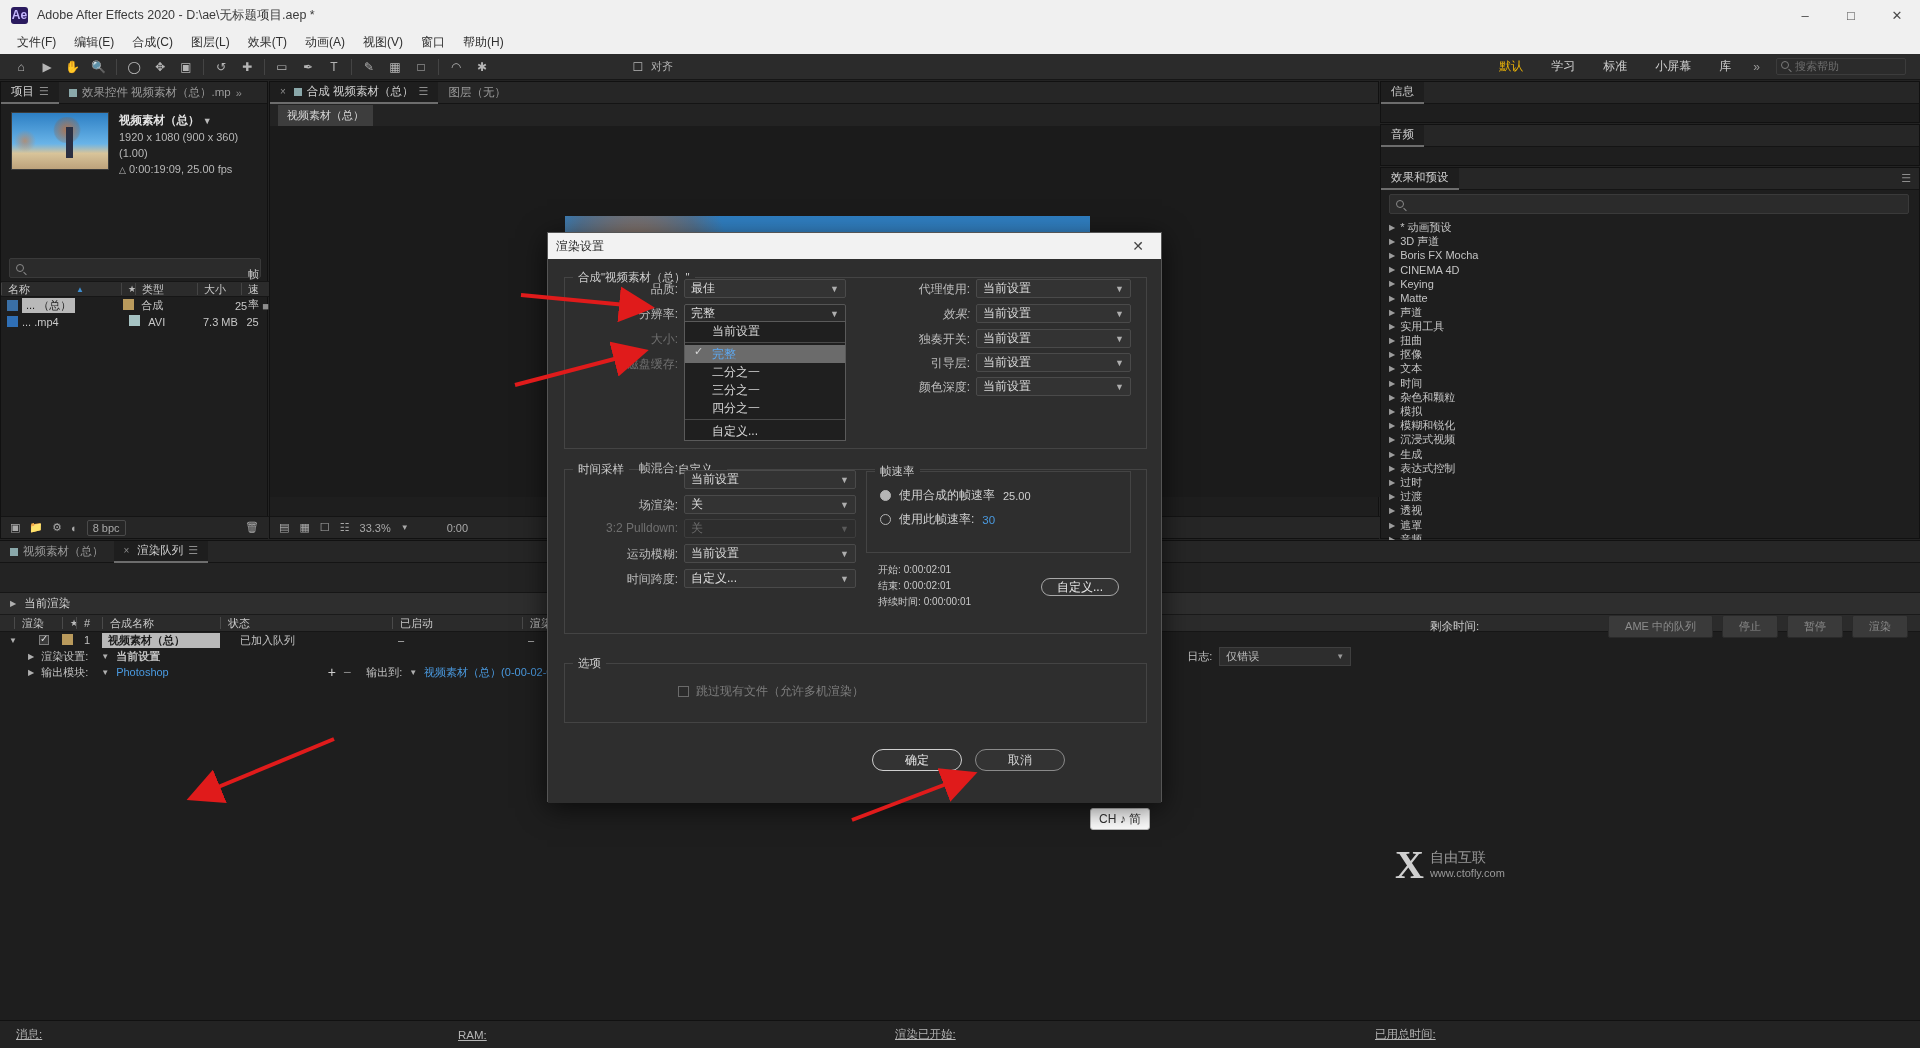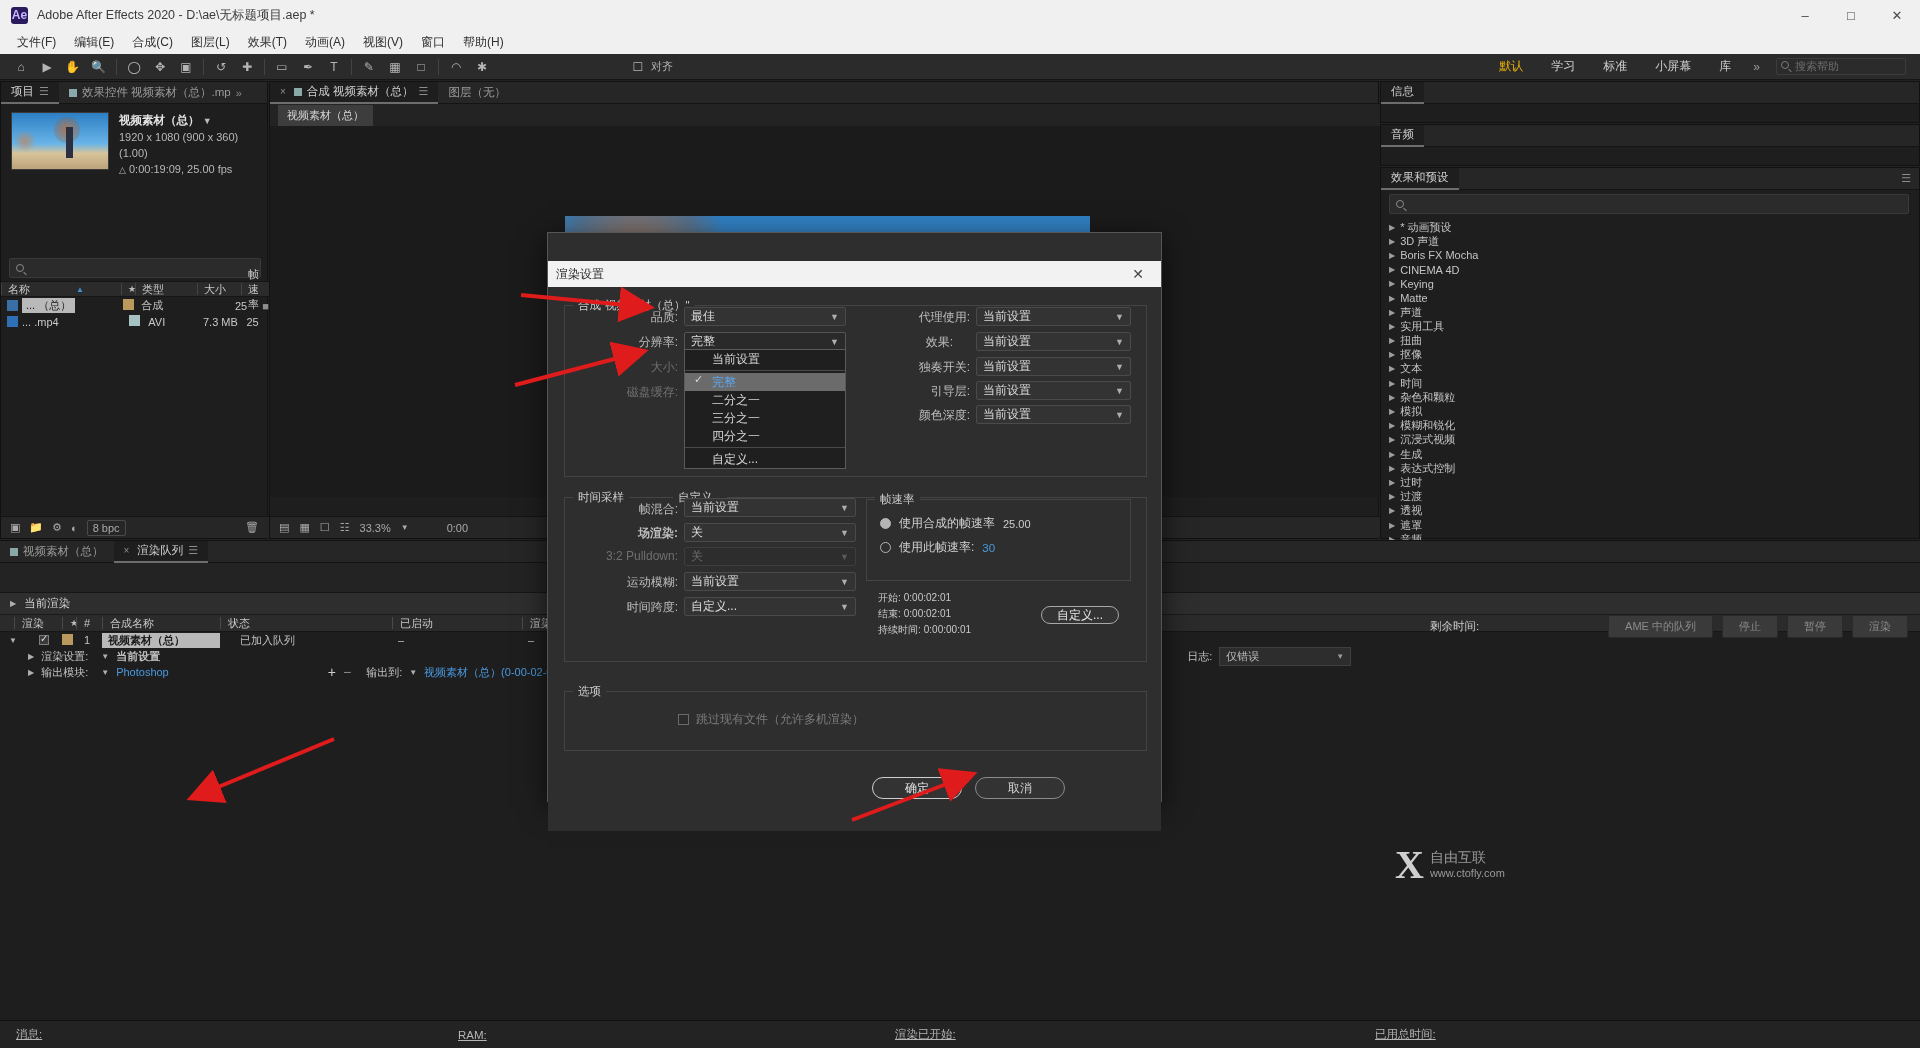--- a/index.html
+++ b/index.html
@@ -119,21 +119,21 @@
 
   
   #status{ left:0; top:1020px; width:1920px; height:28px; background:#232323; border-top:1px solid #111;
       display:flex; align-items:center; font-size:11.5px; color:#b5b5b5; }
   #status .seg{ position:absolute;text-decoration:underline; }
 
   
   #modal{ left:547px; top:232px; width:615px; height:570px; background:#2e2e2e; border:1px solid #555;
       box-shadow:0 6px 26px rgba(0,0,0,.65); }
   #modal-title{ height:26px; background:#f2f2f2; color:#2b2b2b; display:flex; align-items:center;
-      padding:0 8px; font-size:12px;margin-top:28px;}
+      padding:0 8px; font-size:12px;}
   #modal-close{ margin-left:auto; width:30px; height:26px; display:flex;align-items:center;justify-content:center;
       color:#444; font-size:14px;}
   #modal-body{ position:relative; height:544px; background:#2e2e2e; }
   .grp{ position:absolute; border:1px solid #444; }
   .grp-label{ position:absolute; top:-8px; left:8px; background:#2e2e2e; padding:0 5px; font-size:11.5px; color:#cfcfcf;}
   .fld-label{ position:absolute; text-align:right; font-size:12px; color:#bdbdbd; }
   .fld-label.dim{ color:#6f6f6f; }
   .select{ position:absolute; height:19px; background:#333; border:1px solid #4a4a4a; border-radius:2px;
       display:flex; align-items:center; padding:0 6px; font-size:12px; color:#dcdcdc;}
   .select .car{ margin-left:auto; font-size:9px; color:#aeaeae;}
@@ -597,21 +597,21 @@
     </div>
 
     <span class="fld-label dim" style="left:40px; top:72px; width:90px;">大小:</span>
     <span class="fld-label dim" style="left:28px; top:97px; width:102px;">磁盘缓存:</span>
 
     <span class="fld-label" style="left:318px; top:22px; width:104px;">代理使用:</span>
     <div class="select" style="left:428px; top:20px; width:155px;">
       <span>当前设置</span>
       <span class="car">▼</span>
     </div>
-    <span class="fld-label" style="left:301px; top:47px; width:104px;">效果:</span>
+    <span class="fld-label" style="left:318px; top:47px; width:104px;font-style:italic;">效果:</span>
     <div class="select" style="left:428px; top:45px; width:155px;">
       <span>当前设置</span>
       <span class="car">▼</span>
     </div>
     <span class="fld-label" style="left:318px; top:72px; width:104px;">独奏开关:</span>
     <div class="select" style="left:428px; top:70px; width:155px;">
       <span>当前设置</span>
       <span class="car">▼</span>
     </div>
     <span class="fld-label" style="left:318px; top:96px; width:104px;">引导层:</span>
@@ -623,26 +623,26 @@
     <div class="select" style="left:428px; top:118px; width:155px;">
       <span>当前设置</span>
       <span class="car">▼</span>
     </div>
 
     <div class="grp" style="left:16px; top:210px; width:583px; height:165px;">
       <span class="grp-label">时间采样</span>
       <span class="grp-label" style="left:108px;">自定义...</span>
     </div>
 
-    <span class="fld-label" style="left:40px; top:214px; width:90px;">帧混合:</span>
+    <span class="fld-label" style="left:40px; top:201px; width:90px;">帧混合:</span>
     <div class="select" style="left:136px; top:211px; width:172px;">
       <span>当前设置</span>
       <span class="car">▼</span>
     </div>
-    <span class="fld-label" style="left:40px; top:238px; width:90px;font-weight:bold;">场渲染:</span>
+    <span class="fld-label" style="left:40px; top:238px; width:90px;">场渲染:</span>
     <div class="select" style="left:136px; top:236px; width:172px;">
       <span>关</span>
       <span class="car">▼</span>
     </div>
     <span class="fld-label dim" style="left:20px; top:262px; width:110px;">3:2 Pulldown:</span>
     <div class="select dim" style="left:136px; top:260px; width:172px;">
       <span>关</span>
       <span class="car">▼</span>
     </div>
     <span class="fld-label" style="left:40px; top:287px; width:90px;">运动模糊:</span>

